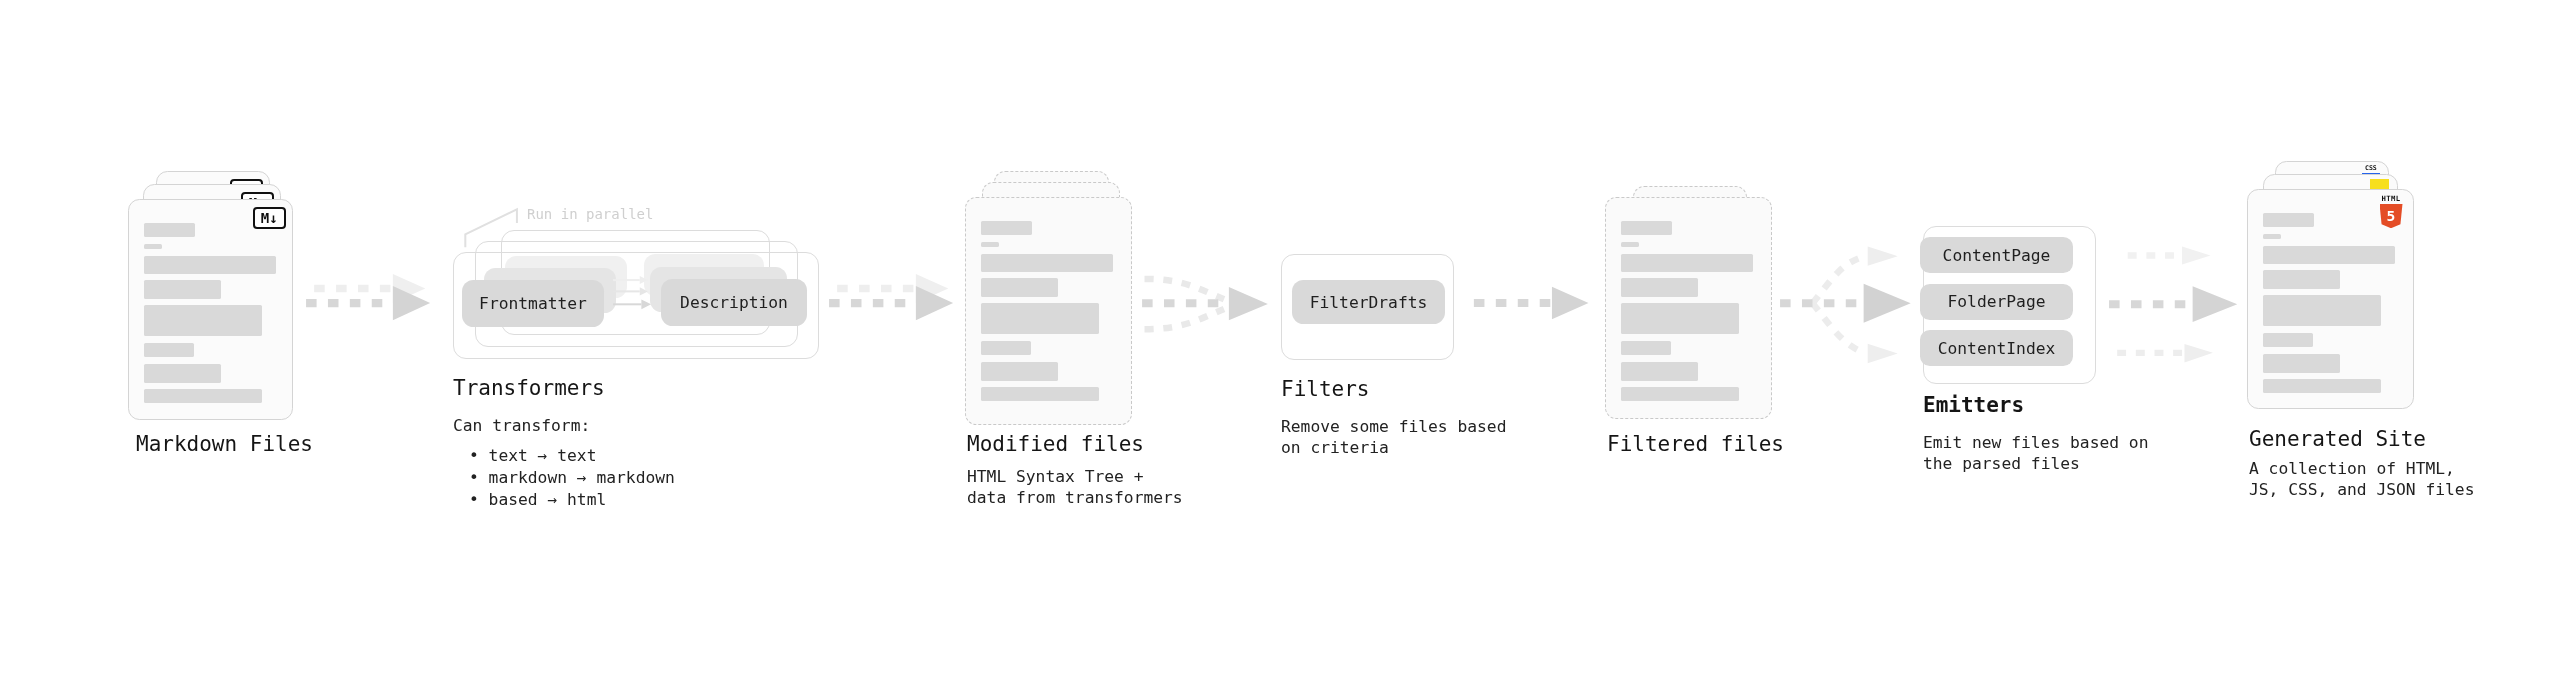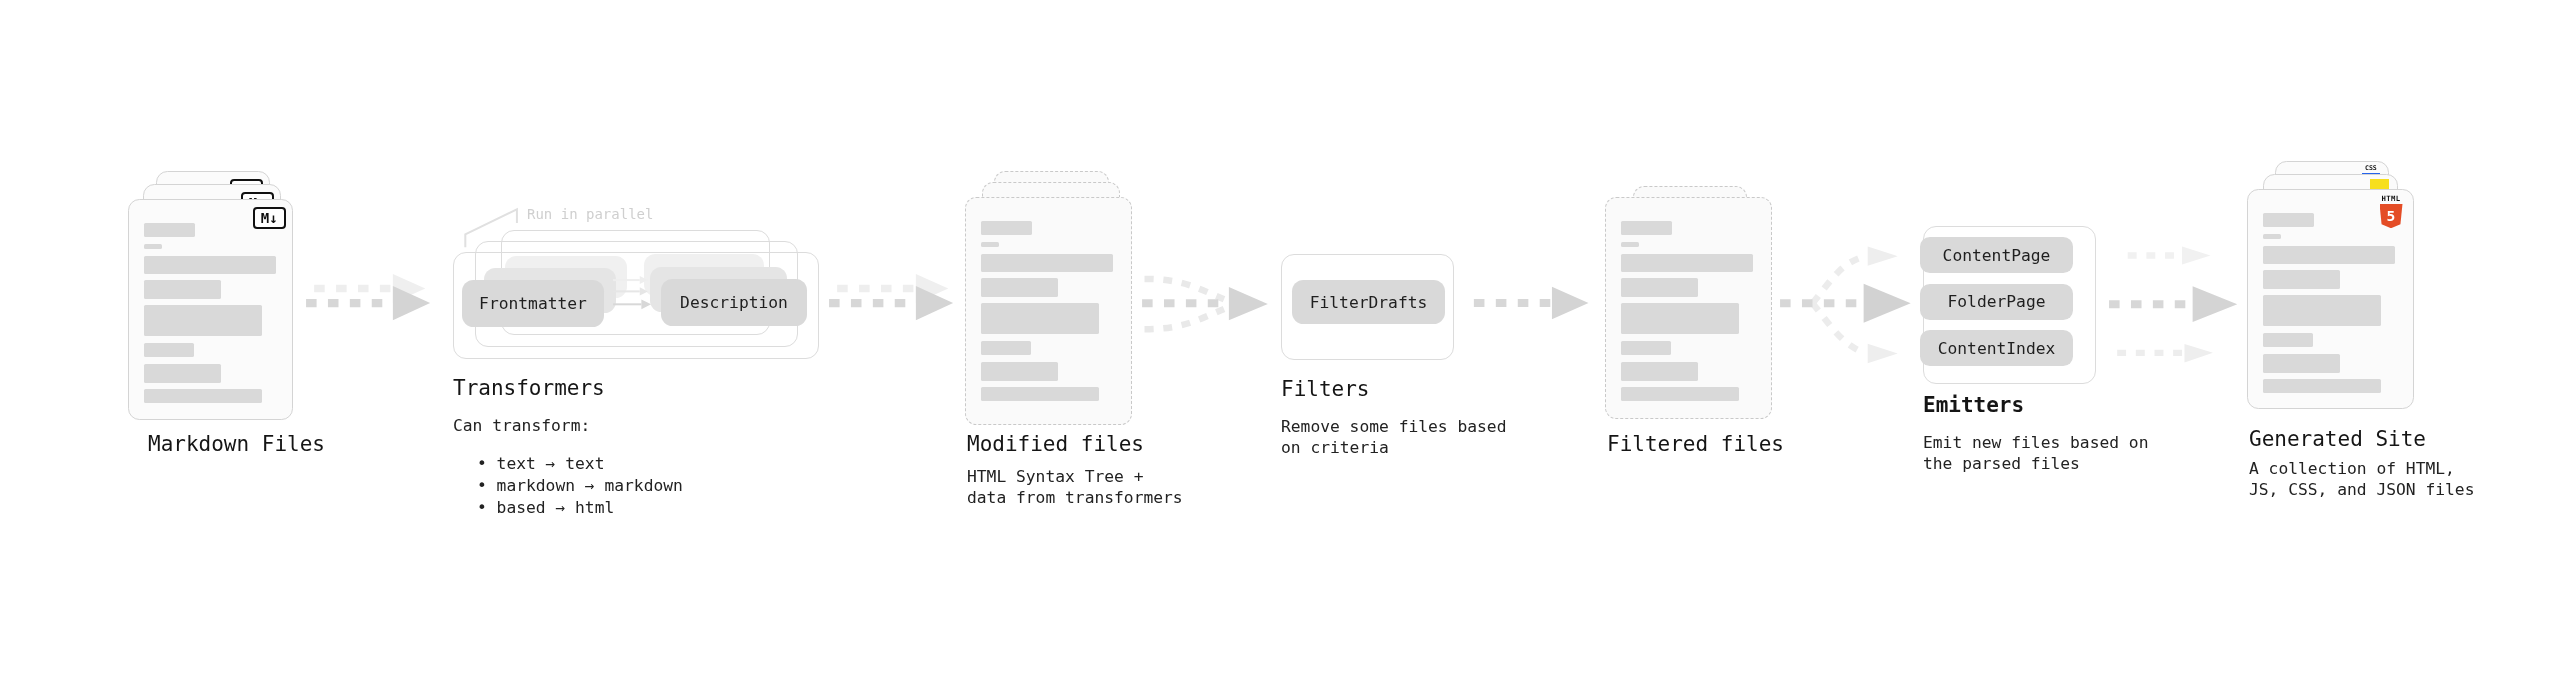--- a/index.html
+++ b/index.html
@@ -38,21 +38,21 @@
   .pill.ghost2{background:#f0f0f0;}
 
   
   .pill-stack{position:absolute;display:flex;flex-direction:column;gap:10.6px;}
   .pill-stack .pill{position:static;width:153px;height:36px;border-radius:9.8px;}
 
   
   .title{position:absolute;font-size:21px;font-weight:500;color:#151515;white-space:nowrap;}
   .caption{position:absolute;font-size:16.3px;line-height:21px;color:#222;white-space:pre-line;}
   .annotation{position:absolute;font-size:14px;color:#cfcfcf;white-space:nowrap;}
-  ul.bullets{position:absolute;margin:16px;padding:0;list-style:none;font-size:16.3px;line-height:22px;color:#222;}
+  ul.bullets{position:absolute;margin:8px;padding:0;list-style:none;font-size:16.3px;line-height:22px;color:#222;}
   ul.bullets li::before{content:"• ";}
 
   svg{position:absolute;overflow:visible;}
 </style>
 </head>
 <body>
 
 <div id="canvas">
 
   <div>
@@ -68,21 +68,21 @@
           <div class="bar" style="width: 51px; height: 14px;"></div>
           <div class="bar" style="width: 18px; height: 5.7px;"></div>
           <div class="bar" style="width: 132px; height: 18px;"></div>
           <div class="bar" style="width: 77px; height: 18.7px;"></div>
           <div class="bar" style="width: 118px; height: 31px;"></div>
           <div class="bar" style="width: 50px; height: 14.6px;"></div>
           <div class="bar" style="width: 77px; height: 18.7px;"></div>
           <div class="bar" style="width: 118px; height: 14px;"></div>
         </div>
     </div>
-    <div class="title" style="left:132px;top:432px;padding-left:16px;">Markdown Files</div>
+    <div class="title" style="left:120px;top:432px;padding-left:16px;">Markdown Files</div>
   </div>
 
   <svg style="left:302px;top:273px;" width="146" height="61" viewBox="0 0 180 75">
     <line x1="15" y1="19" x2="112" y2="19" stroke="#eeeeee" stroke-width="9" stroke-dasharray="13 14"></line>
     <polygon points="112,1 152,19 112,37" fill="#efefef"></polygon>
     <line x1="5" y1="37" x2="112" y2="37" stroke="#d7d7d7" stroke-width="10" stroke-dasharray="13 14"></line>
     <polygon points="112,16 158,37 112,58" fill="#d4d4d4"></polygon>
   </svg>
 
   <div>

